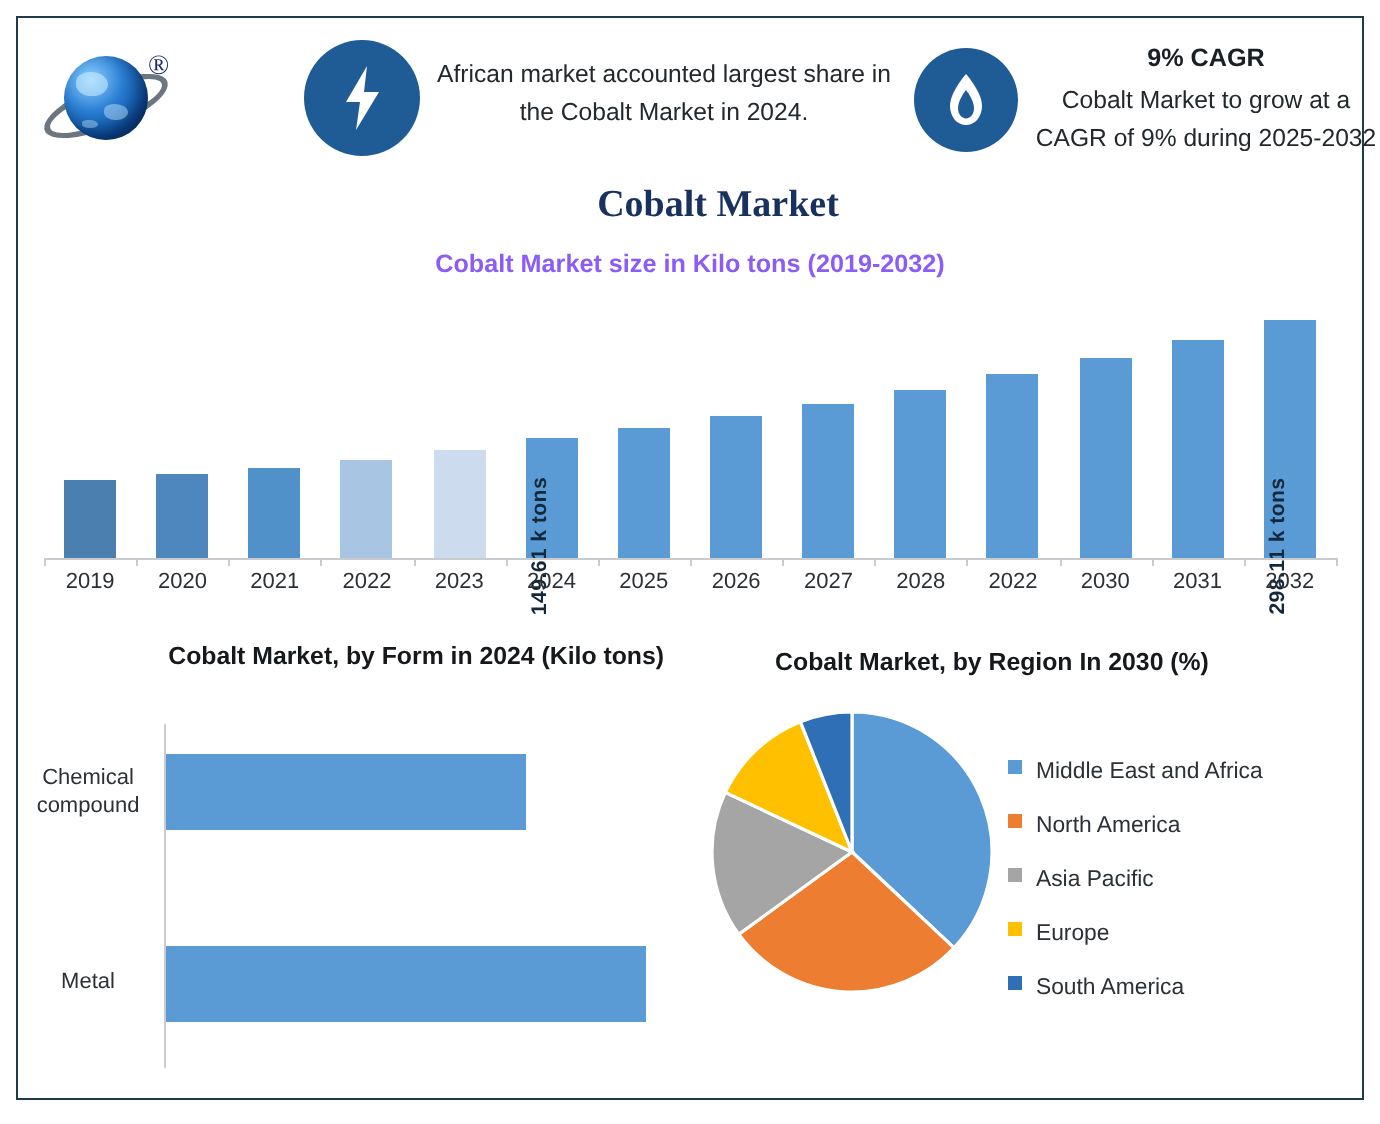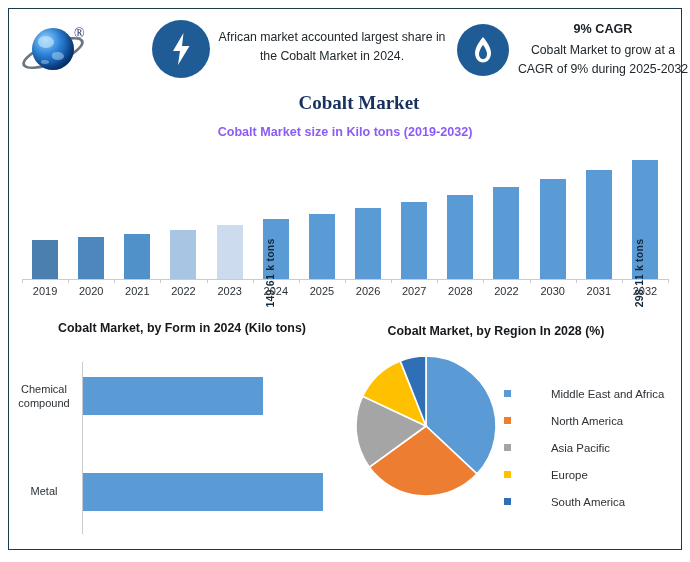--- a/index.html
+++ b/index.html
@@ -186,21 +186,21 @@
   
   .form-chart {
     position: absolute;
     left: 14px; top: 320px;
     width: 330px; height: 228px;
   }
   .form-title {
     position: absolute;
     left: 18px; top: 0;
     width: 300px;
-    text-align: center;
+    text-align: right;
     font-size: 12.4px;
     font-weight: bold;
     color: #16191c;
     line-height: 1.35;
   }
   .form-axis {
     position: absolute;
     left: 68px; top: 42px;
     width: 1px; height: 172px;
     background: #c8ccd0;
@@ -239,23 +239,21 @@
   .pie-svg {
     position: absolute;
     left: 8px; top: 30px;
   }
   .legend {
     position: absolute;
     left: 158px; top: 60px;
   }
   .legend-item {
     display: flex;
-    align-items: center;
     height: 27px;
-    gap: 33px;
   }
   .legend-swatch {
     width: 7px; height: 7px;
     margin-right: 7px;
     flex: none;
   }
   .legend-label {
     font-size: 11.4px;
     color: #2b3136;
     white-space: nowrap;
@@ -393,21 +391,21 @@
         <div class="form-bar" style="top: 57px; width: 180px;"></div>
         <div class="form-bar" style="top: 153px; width: 240px;"></div>
       </div>
     <div id="form-cats">
         <div class="form-cat" style="top: 63px;">Chemical compound</div>
         <div class="form-cat" style="top: 165px;">Metal</div>
       </div>
   </div>
 
   <div class="pie-chart">
-    <div class="pie-title">Cobalt Market, by Region In 2028 (%)</div>
+    <div class="pie-title">Cobalt Market, by Region In 2030 (%)</div>
     <svg class="pie-svg" id="pie-svg" width="150" height="152" viewBox="0 0 150 152">
         <path d="M 72 76 L 72 6 A 70 70 0 0 1 123.02780391949881 123.9182974150082 Z" fill="#5b9bd5" stroke="#ffffff" stroke-width="1.6"></path>
         <path d="M 72 76 L 123.02780391949881 123.9182974150082 A 70 70 0 0 1 15.368810393753684 117.14496766047313 Z" fill="#ed7d31" stroke="#ffffff" stroke-width="1.6"></path>
         <path d="M 72 76 L 15.368810393753684 117.14496766047313 A 70 70 0 0 1 8.662106327378623 46.19544959044494 Z" fill="#a5a5a5" stroke="#ffffff" stroke-width="1.6"></path>
         <path d="M 72 76 L 8.662106327378623 46.19544959044494 A 70 70 0 0 1 46.2312813120725 10.915645987822415 Z" fill="#ffc000" stroke="#ffffff" stroke-width="1.6"></path>
         <path d="M 72 76 L 46.2312813120725 10.915645987822415 A 70 70 0 0 1 71.99999999999999 6 Z" fill="#2f6fb5" stroke="#ffffff" stroke-width="1.6"></path>
       </svg>
     <div class="legend" id="pie-legend">
         <div class="legend-item">
           <span class="legend-swatch" style="background: rgb(91, 155, 213);"></span>

